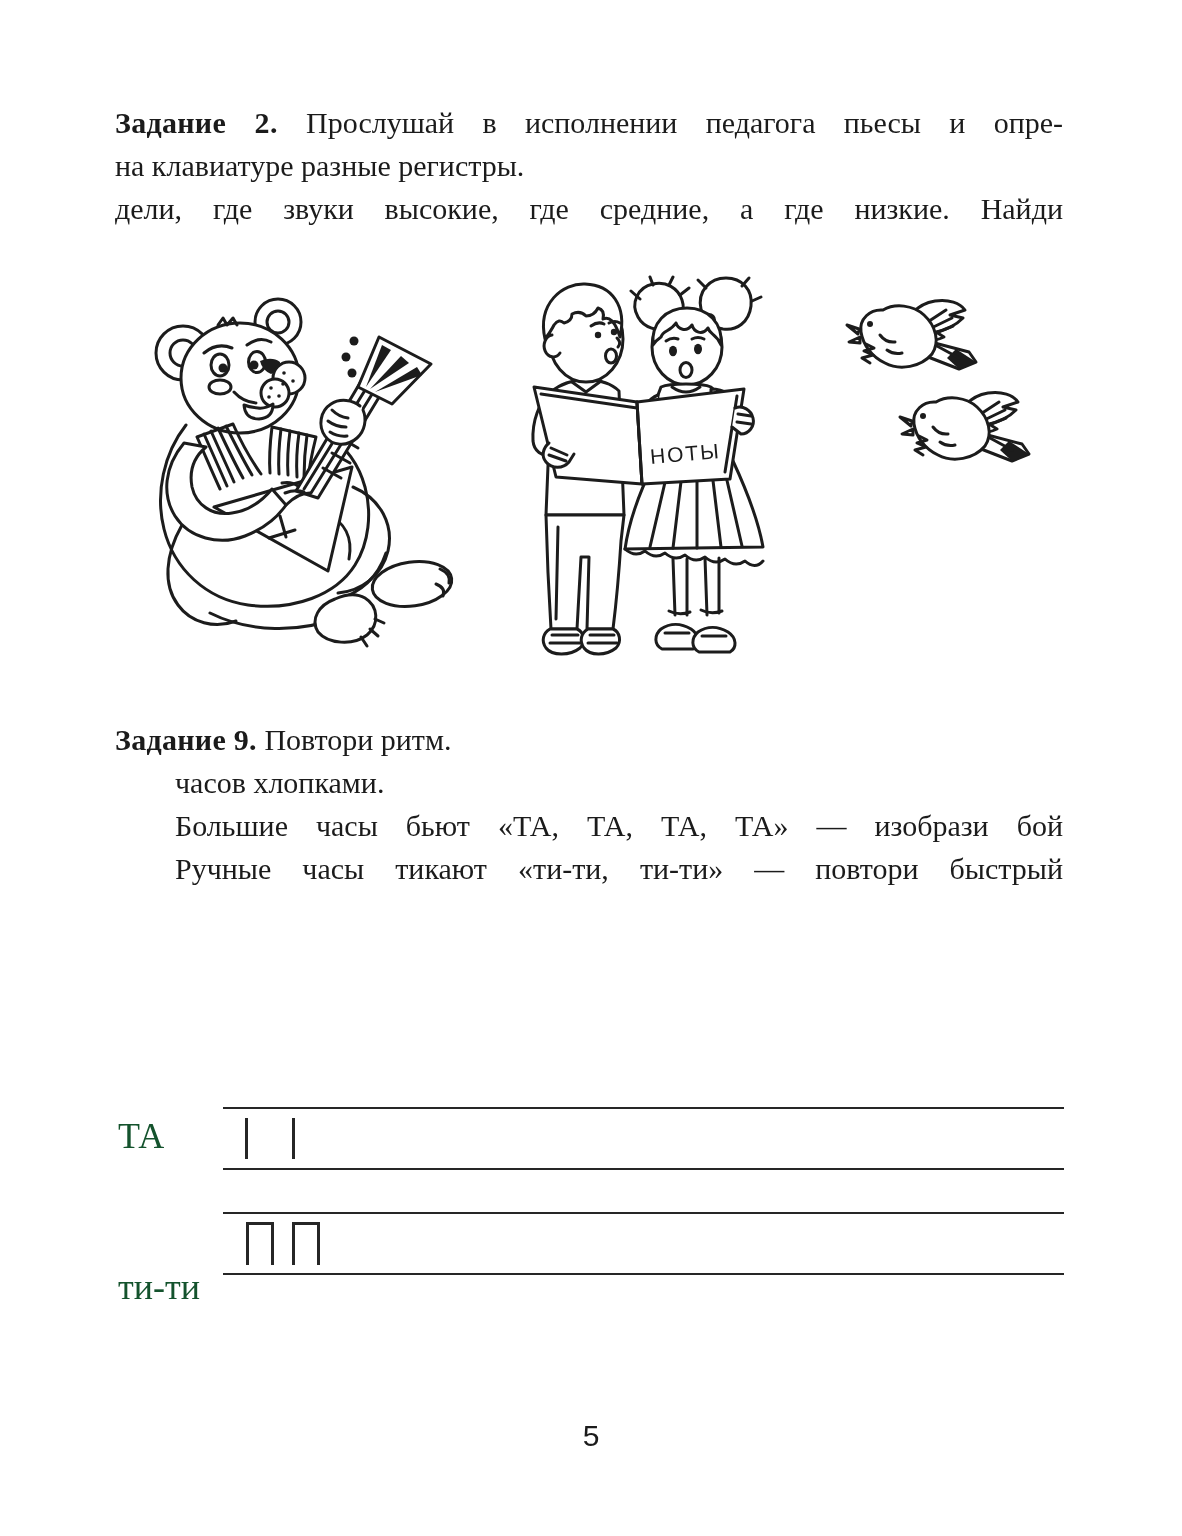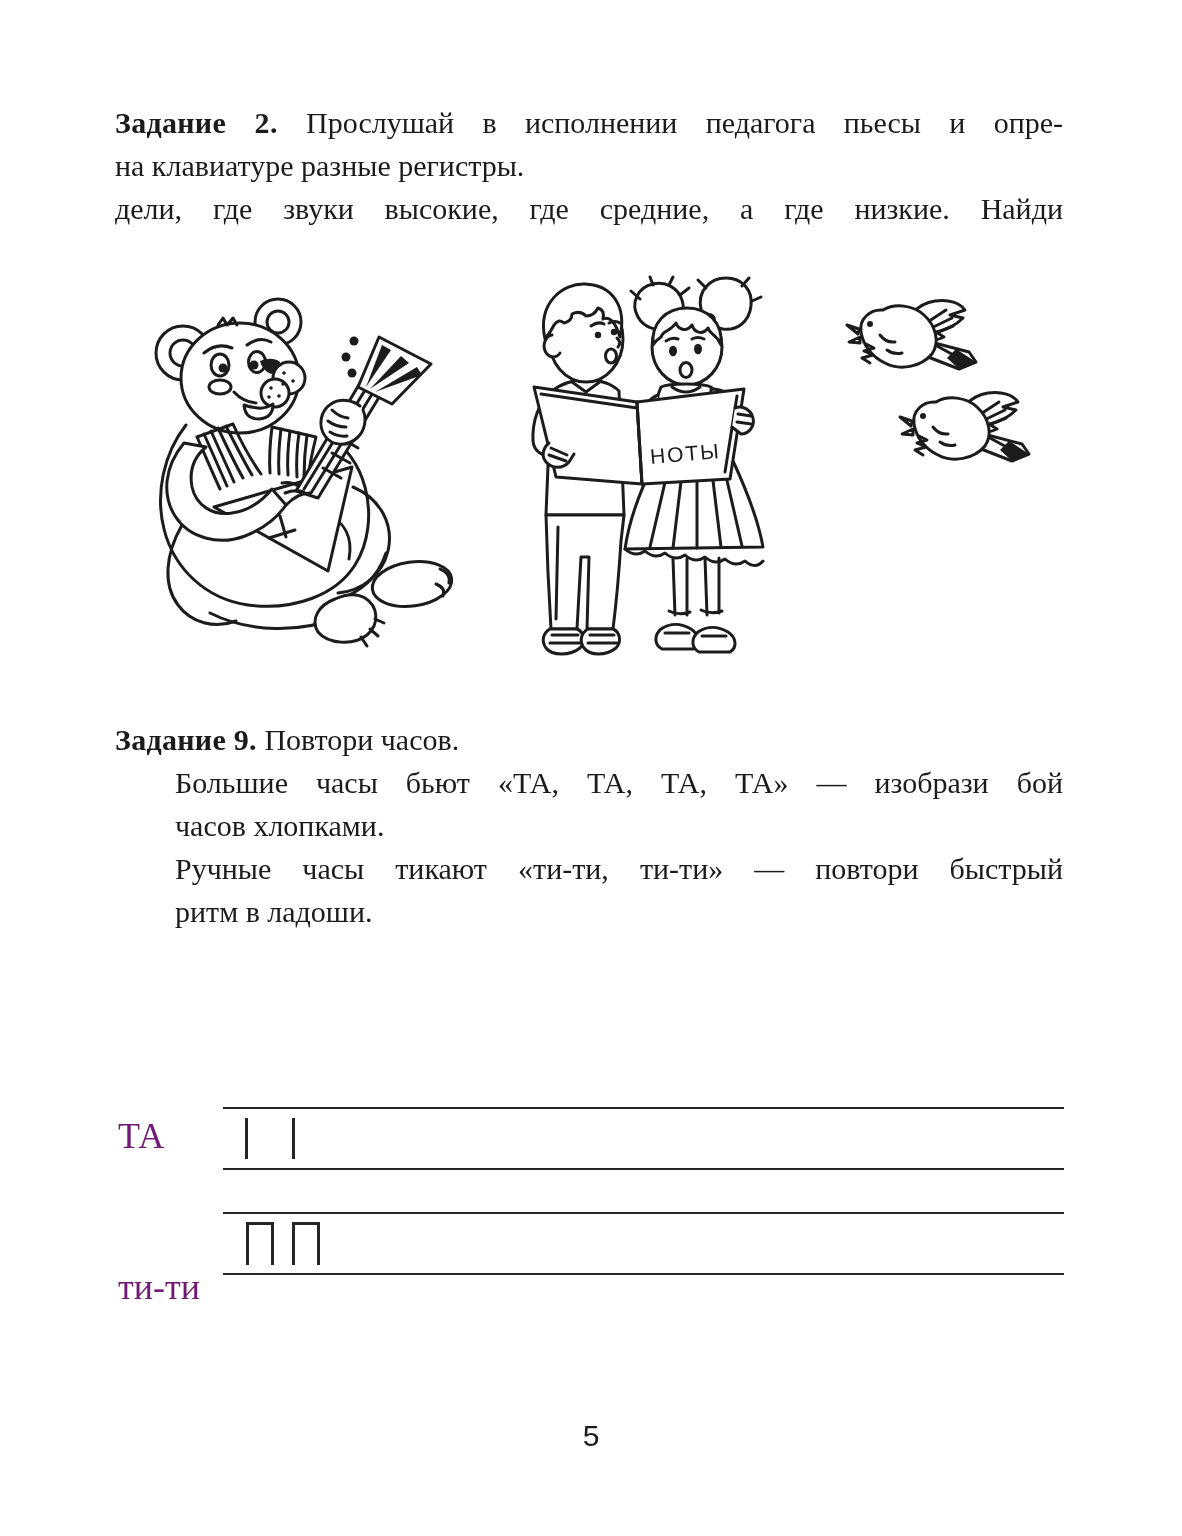--- a/index.html
+++ b/index.html
@@ -5,21 +5,21 @@
   html,body{margin:0;padding:0;background:#ffffff;}
   .page{position:relative;width:1182px;height:1536px;background:#ffffff;color:#1b1b1b;
         font-family:"Liberation Serif",serif;overflow:hidden;}
   .task{position:absolute;left:115px;width:948px;font-size:30px;}
   .tline{line-height:43px;width:948px;box-sizing:border-box;white-space:nowrap;}
   .just{text-align:justify;text-align-last:justify;text-justify:inter-word;}
   .ind{padding-left:60px;}
   .tlabel{font-weight:bold;letter-spacing:.3px;}
   .illu{position:absolute;left:120px;top:275px;width:960px;height:420px;}
   .rule{position:absolute;left:223px;width:841px;height:0;border-top:2.5px solid #262626;}
-  .row-label{position:absolute;left:118px;font-size:36px;line-height:36px;color:#701a75;}
+  .row-label{position:absolute;left:118px;font-size:36px;line-height:36px;color:#14532d;}
   .marks{position:absolute;display:flex;}
   .marks-ta{left:245px;top:1118px;gap:44px;}
   .marks-titi{left:246px;top:1222px;gap:18px;}
   .mark-ta{width:3px;height:41px;background:#262626;}
   .mark-titi{width:28px;height:43px;border:3px solid #262626;border-bottom:none;box-sizing:border-box;}
   .page-num{position:absolute;top:1421px;left:0;width:100%;text-align:center;
             font-family:"Liberation Sans",sans-serif;font-size:30px;line-height:30px;}
 </style>
 </head>
 <body>
@@ -169,25 +169,24 @@
       </g>
 
       <g>
         <use href="#bird" x="727" y="24"></use>
         <use href="#bird" x="780" y="116"></use>
       </g>
     </g>
   </svg>
 
   <div class="task" style="top:718px">
-    <div class="tline"><span class="tlabel">Задание 9.</span> <span>Повтори часов.</span></div>
+    <div class="tline"><span class="tlabel">Задание 9.</span> <span>Повтори ритм.</span></div>
+    <div class="tline ind">часов хлопками.</div>
     <div class="tline just ind">Большие часы бьют «ТА, ТА, ТА, ТА» — изобрази бой</div>
-    <div class="tline ind">часов хлопками.</div>
     <div class="tline just ind">Ручные часы тикают «ти-ти, ти-ти» — повтори быстрый</div>
-    <div class="tline ind">ритм в ладоши.</div>
   </div>
 
 
   <div class="rule" style="top:1107px"></div>
   <div class="rule" style="top:1168px"></div>
   <div class="rule" style="top:1212px"></div>
   <div class="rule" style="top:1273px"></div>
 
   <div class="row-label" style="top:1118px">ТА</div>
   <div class="row-label" style="top:1269px">ти-ти</div>

